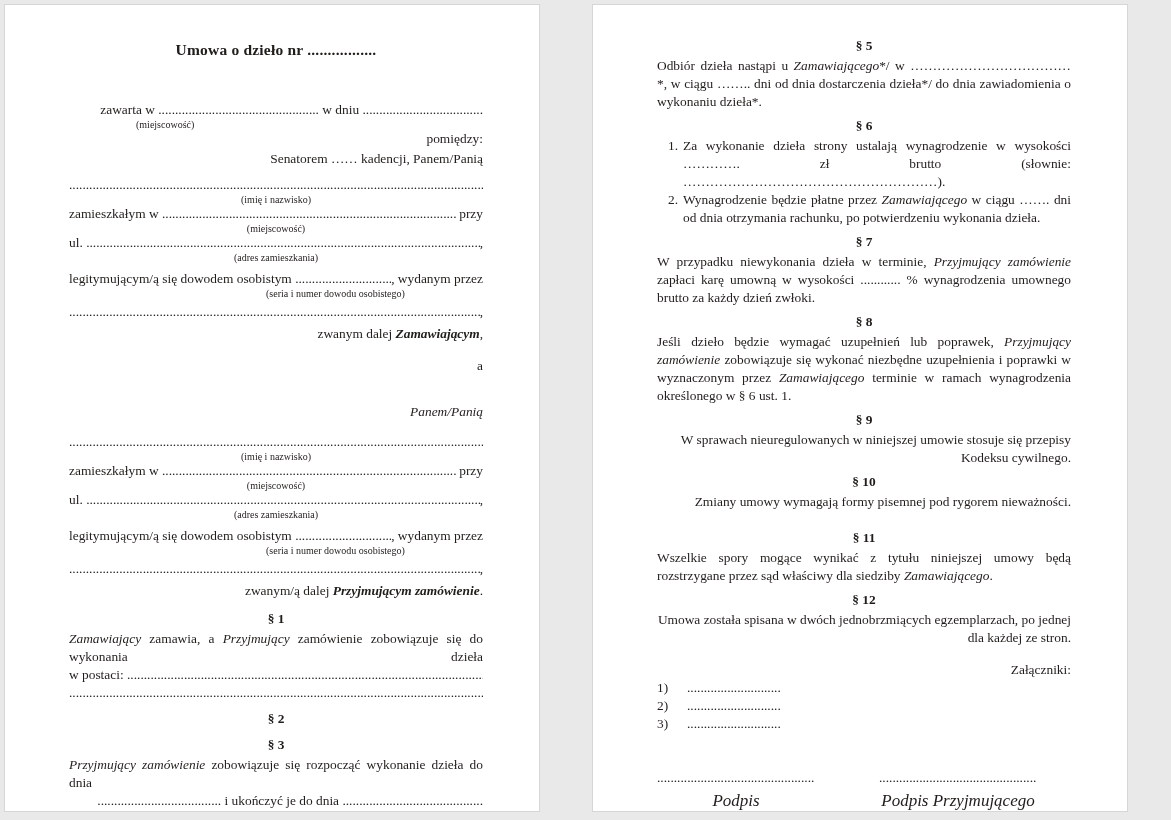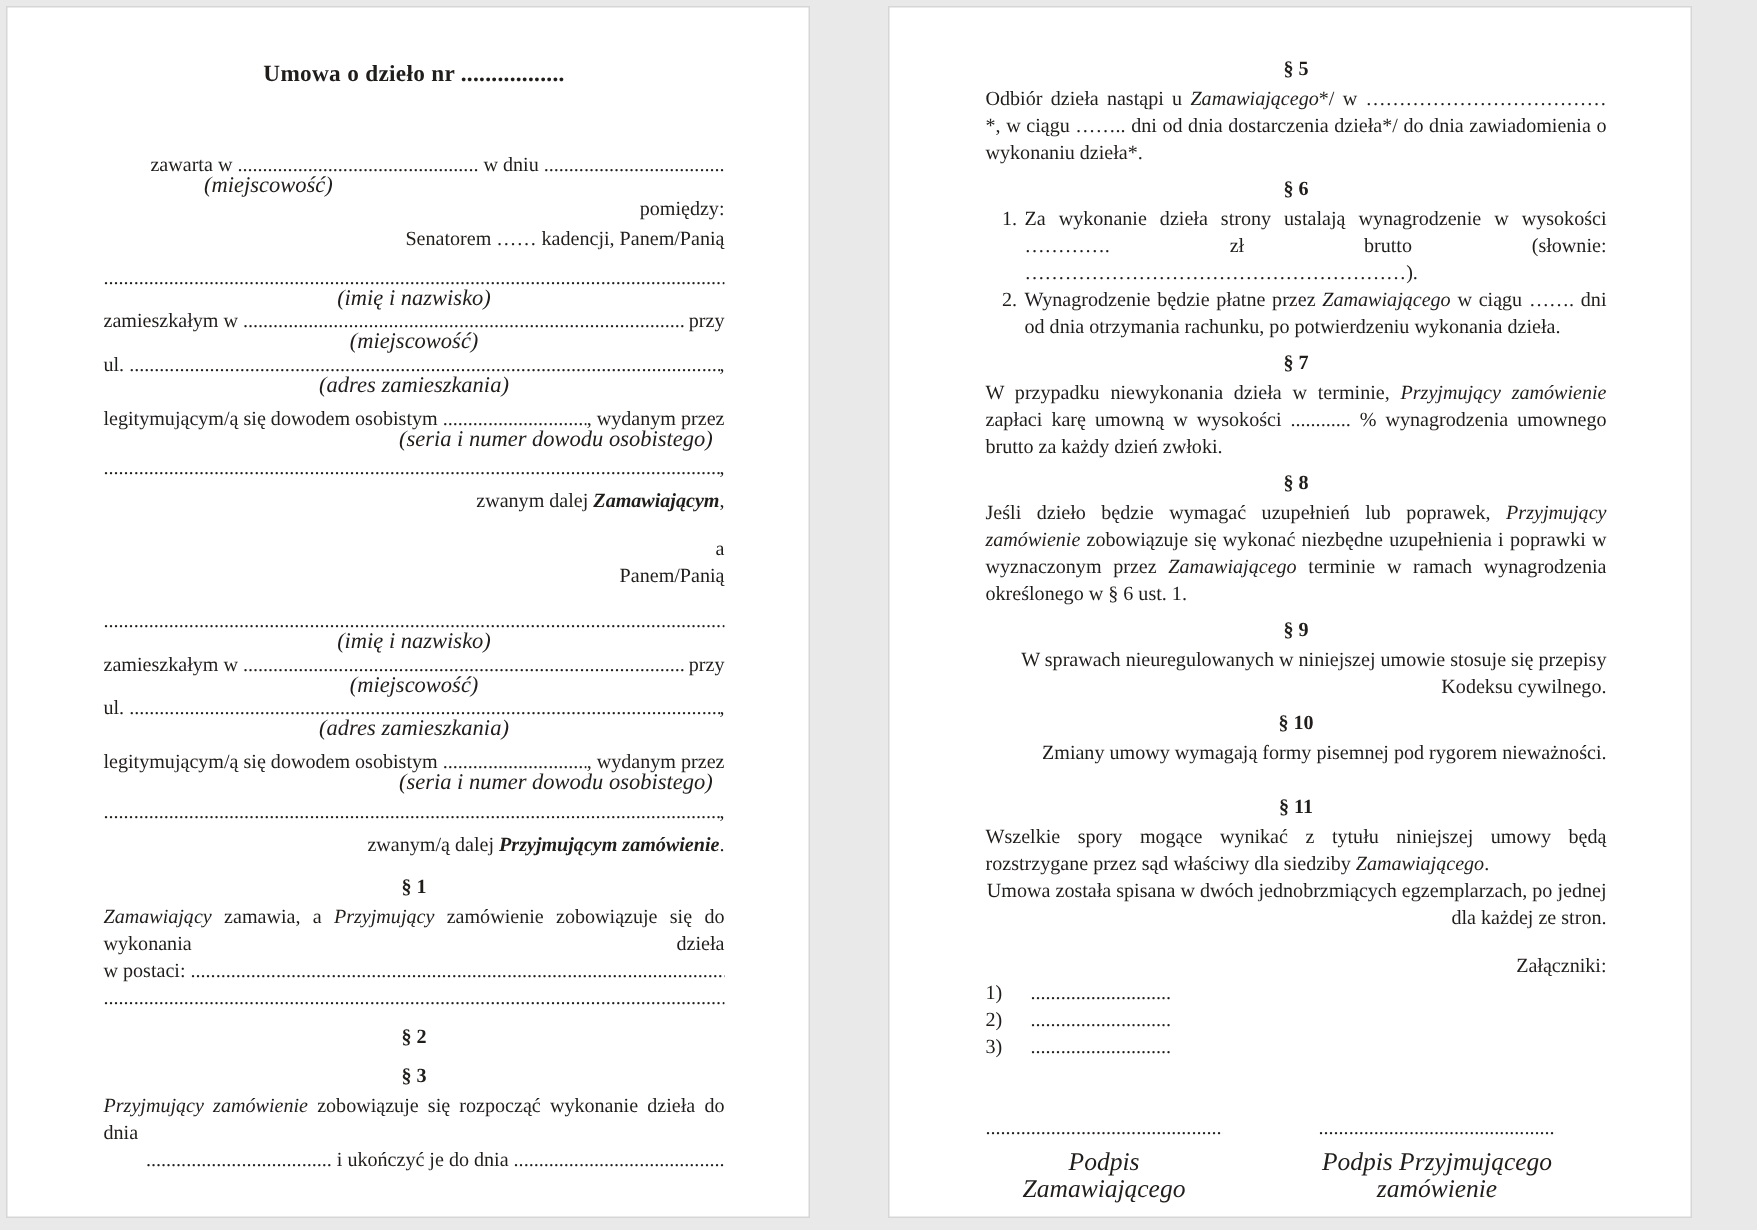--- a/index.html
+++ b/index.html
@@ -17,21 +17,21 @@
   }
   #page-1{left:4px}
   #page-2{left:592px}
   .page-inner{padding:24px 56px 0 64px;font-size:13.4px;line-height:18px}
 
   .doc-title{font-size:15.5px;font-weight:bold;text-align:center;margin:12px 0 42px;letter-spacing:.2px}
   .sec-heading{font-weight:bold;text-align:center;margin:8px 0 2px}
   .para{text-align:justify}
   .para.left{text-align:right}
   .just-all{text-align:justify;text-align-last:justify}
-  .caption{font-size:15px;font-style:italic;line-height:11px;text-align:center}
+  .caption{font-size:10px;line-height:11px;text-align:center}
   .caption.cap-left{text-align:left}
   .dotline{white-space:nowrap;overflow:hidden}
   .field{display:flex;align-items:baseline}
   .field .ft{white-space:pre;flex:0 0 auto}
   .field .fill{flex:1 1 0;min-width:0;white-space:nowrap;overflow:hidden}
   .listitem{display:flex;align-items:baseline}
   .listitem .num{flex:0 0 26px;padding-left:11px;box-sizing:border-box}
   .listitem .li-body{flex:1 1 auto;text-align:justify}
   .seg-i{font-style:italic}
   .seg-bi{font-weight:bold;font-style:italic}
@@ -74,21 +74,21 @@
         <span class="fill" style="flex-grow: 1;">................................................................................................................................................................................................................................................</span>
         <span class="ft">, wydanym przez</span>
       </div>
       <div class="caption cap-left" style="padding-left: 197px;">(seria i numer dowodu osobistego)</div>
       <div class="field" style="margin-top: 4px;">
         <span class="fill" style="flex-grow: 1;">................................................................................................................................................................................................................................................</span>
         <span class="ft">,</span>
       </div>
       <div class="para left" style="margin-top: 4px;"><span>zwanym dalej </span><span class="seg-bi">Zamawiającym</span><span>,</span></div>
       <div class="para left" style="margin-top: 14px;"><span>a</span></div>
-      <div class="para left" style="margin-top: 0;"><span>Panem/Panią</span></div>
+      <div class="para left" style="margin-top: 28px; font-style: italic;"><span>Panem/Panią</span></div>
       <div class="dotline" style="margin-top: 12px;">................................................................................................................................................................................................................................................</div>
       <div class="caption">(imię i nazwisko)</div>
       <div class="field">
         <span class="ft">zamieszkałym w </span>
         <span class="fill" style="flex-grow: 1;">................................................................................................................................................................................................................................................</span>
         <span class="ft"> przy</span>
       </div>
       <div class="caption">(miejscowość)</div>
       <div class="field">
         <span class="ft">ul. </span>
@@ -136,20 +136,21 @@
       <div class="sec-heading" style="margin-top: 6px;">§ 7</div>
       <div class="para"><span>W przypadku niewykonania dzieła w terminie, </span><span class="seg-i">Przyjmujący zamówienie</span><span> zapłaci karę umowną w wysokości ............ % wynagrodzenia umownego brutto za każdy dzień zwłoki.</span></div>
       <div class="sec-heading" style="margin-top: 6px;">§ 8</div>
       <div class="para"><span>Jeśli dzieło będzie wymagać uzupełnień lub poprawek, </span><span class="seg-i">Przyjmujący zamówienie</span><span> zobowiązuje się wykonać niezbędne uzupełnienia i poprawki w wyznaczonym przez </span><span class="seg-i">Zamawiającego</span><span> terminie w ramach wynagrodzenia określonego w § 6 ust. 1.</span></div>
       <div class="sec-heading" style="margin-top: 6px;">§ 9</div>
       <div class="para left"><span>W sprawach nieuregulowanych w niniejszej umowie stosuje się przepisy Kodeksu cywilnego.</span></div>
       <div class="sec-heading" style="margin-top: 6px;">§ 10</div>
       <div class="para left"><span>Zmiany umowy wymagają formy pisemnej pod rygorem nieważności.</span></div>
       <div class="sec-heading" style="margin-top: 18px;">§ 11</div>
       <div class="para"><span>Wszelkie spory mogące wynikać z tytułu niniejszej umowy będą rozstrzygane przez sąd właściwy dla siedziby </span><span class="seg-i">Zamawiającego</span><span>.</span></div>
+      <div class="sec-heading" style="margin-top: 6px;">§ 12</div>
       <div class="para left"><span>Umowa została spisana w dwóch jednobrzmiących egzemplarzach, po jednej dla każdej ze stron.</span></div>
       <div class="spacer" style="height: 14px;"></div>
       <div class="para left"><span>Załączniki:</span></div>
       <div class="attachment">
         <span class="att-num">1)</span>
         <span class="att-dots">............................</span>
       </div>
       <div class="attachment">
         <span class="att-num">2)</span>
         <span class="att-dots">............................</span>

